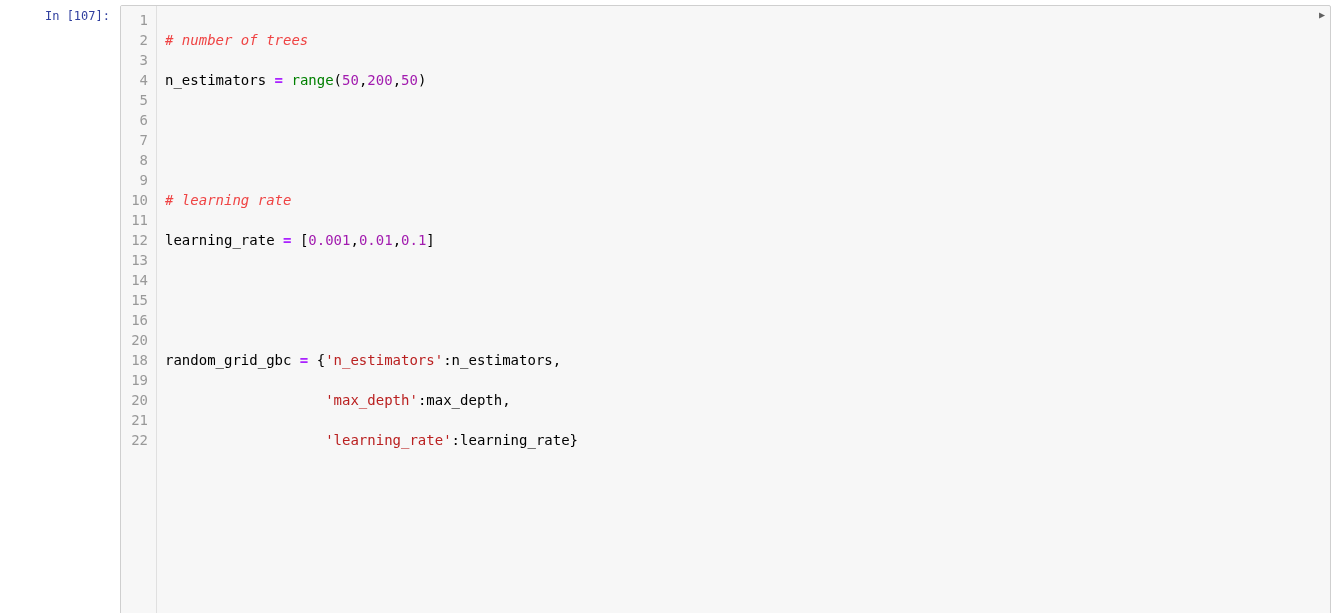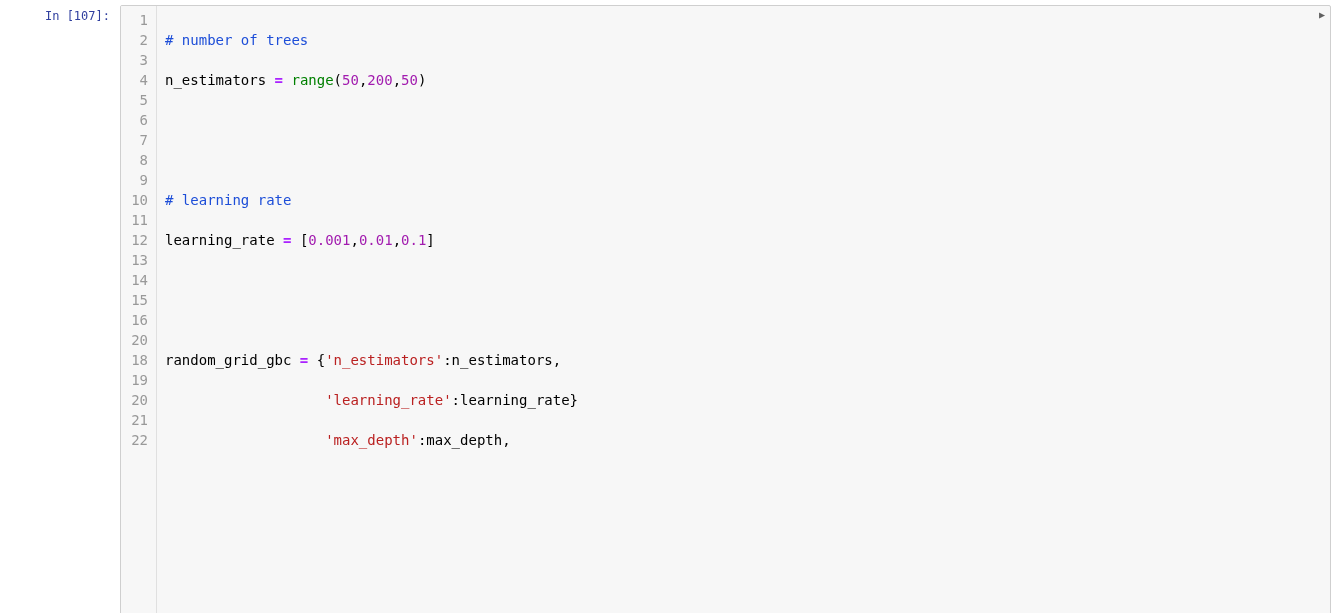--- a/index.html
+++ b/index.html
@@ -76,21 +76,21 @@
     height: 16px;
     display: flex;
     align-items: center;
     justify-content: center;
     color: #606060;
     font-size: 10px;
   }
   .scrollbar-h .arrow.left { left: 0; }
   .scrollbar-h .arrow.right { right: 0; }
   
-  .c-comment { color: #1d4ed8; }
+  .c-comment { color: #ef4444; font-style: italic; }
   .c-op { color: #aa22ff; font-weight: bold; }
   .c-builtin { color: #008000; }
   .c-number { color: #a21caf; }
   .c-string { color: #ba2121; }
   .code-wrap { flex:1; display:flex; flex-direction:column; }
   .code-scroll { display:flex; flex:1; }
 </style>
 </head>
 <body>
 
@@ -126,22 +126,22 @@
         <div class="code">
 <div class="code-line"><span class="c-comment"># number of trees</span></div>
 <div class="code-line"><span>n_estimators </span><span class="c-op">=</span><span> </span><span class="c-builtin">range</span><span>(</span><span class="c-number">50</span><span>,</span><span class="c-number">200</span><span>,</span><span class="c-number">50</span><span>)</span></div>
 <div class="code-line"></div>
 <div class="code-line"></div>
 <div class="code-line"><span class="c-comment"># learning rate</span></div>
 <div class="code-line"><span>learning_rate </span><span class="c-op">=</span><span> [</span><span class="c-number">0.001</span><span>,</span><span class="c-number">0.01</span><span>,</span><span class="c-number">0.1</span><span>]</span></div>
 <div class="code-line"></div>
 <div class="code-line"></div>
 <div class="code-line"><span>random_grid_gbc </span><span class="c-op">=</span><span> {</span><span class="c-string">'n_estimators'</span><span>:n_estimators,</span></div>
+<div class="code-line"><span>                   </span><span class="c-string">'max_depth'</span><span>:max_depth,</span></div>
 <div class="code-line"><span>                   </span><span class="c-string">'learning_rate'</span><span>:learning_rate}</span></div>
-<div class="code-line"><span>                   </span><span class="c-string">'max_depth'</span><span>:max_depth,</span></div>
 <div class="code-line"></div>
 
 
 
 
 
 
 
         </div>
       </div>

